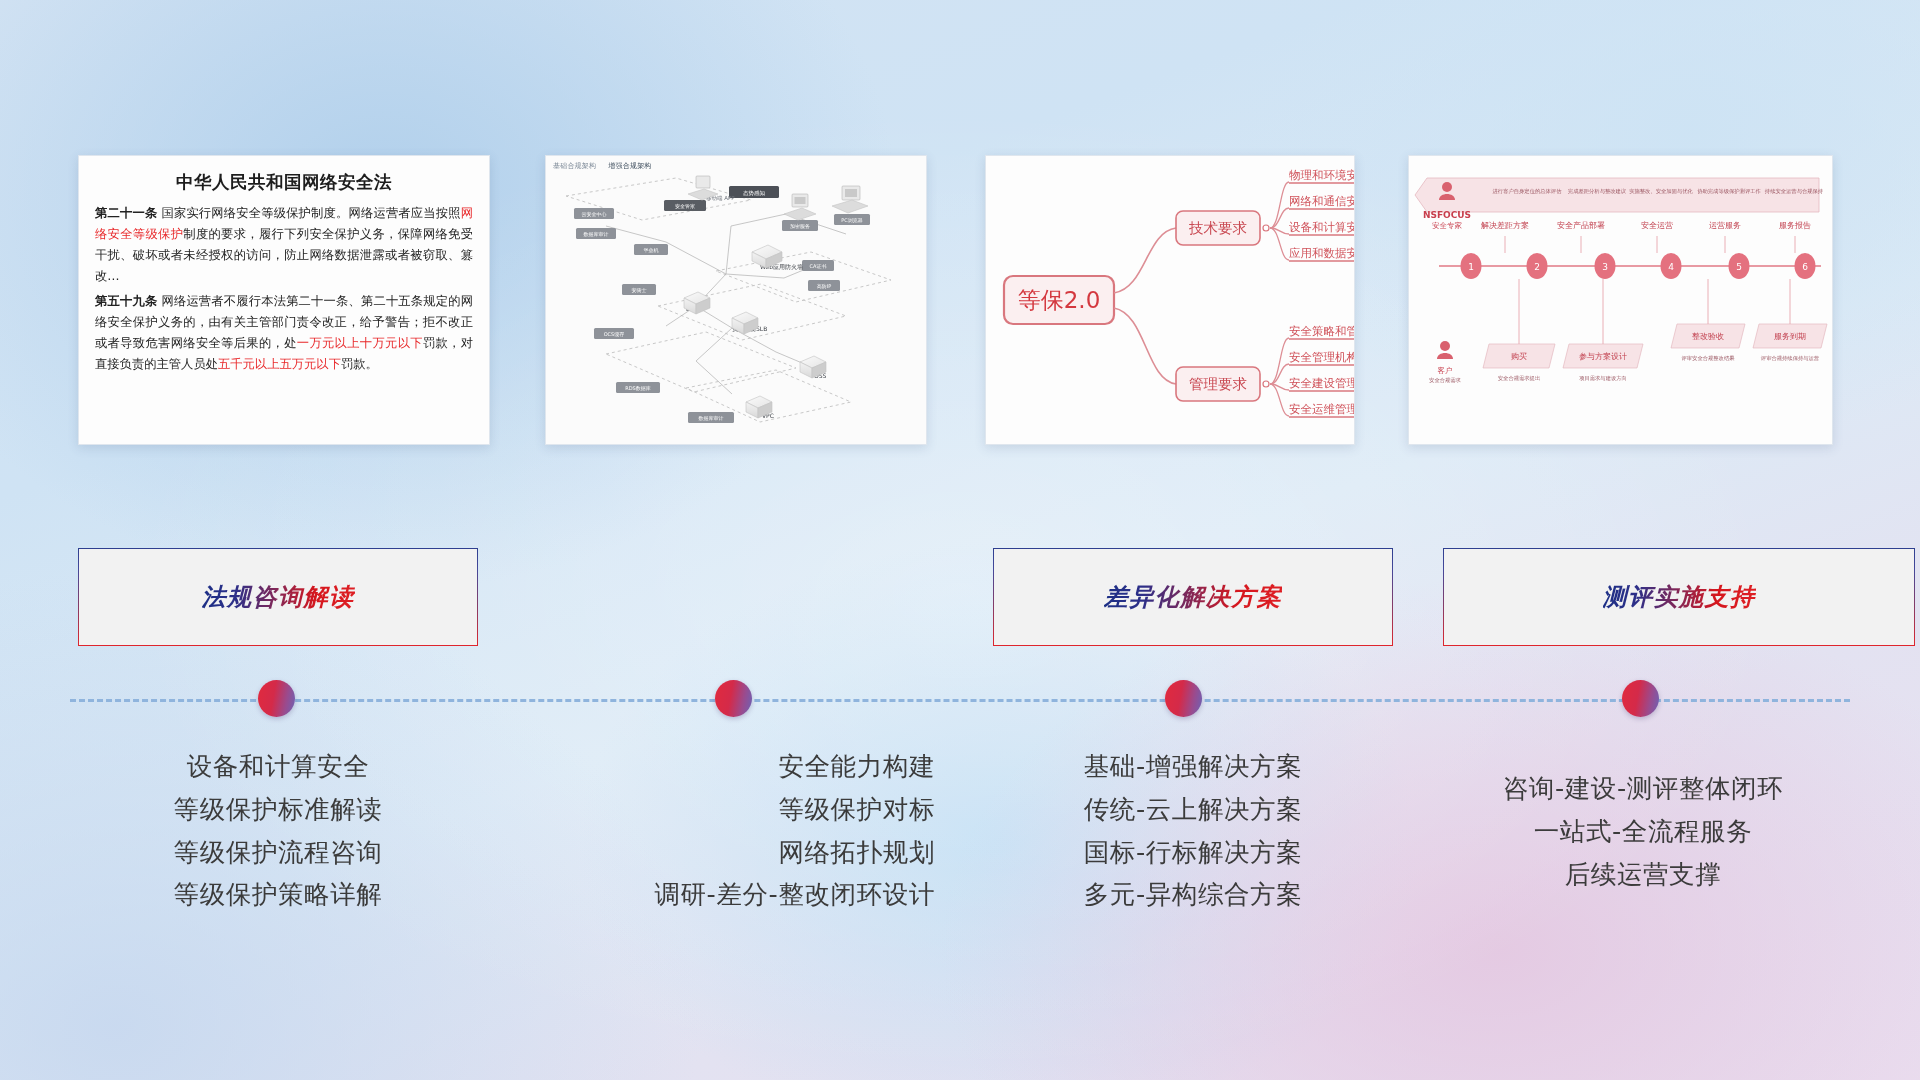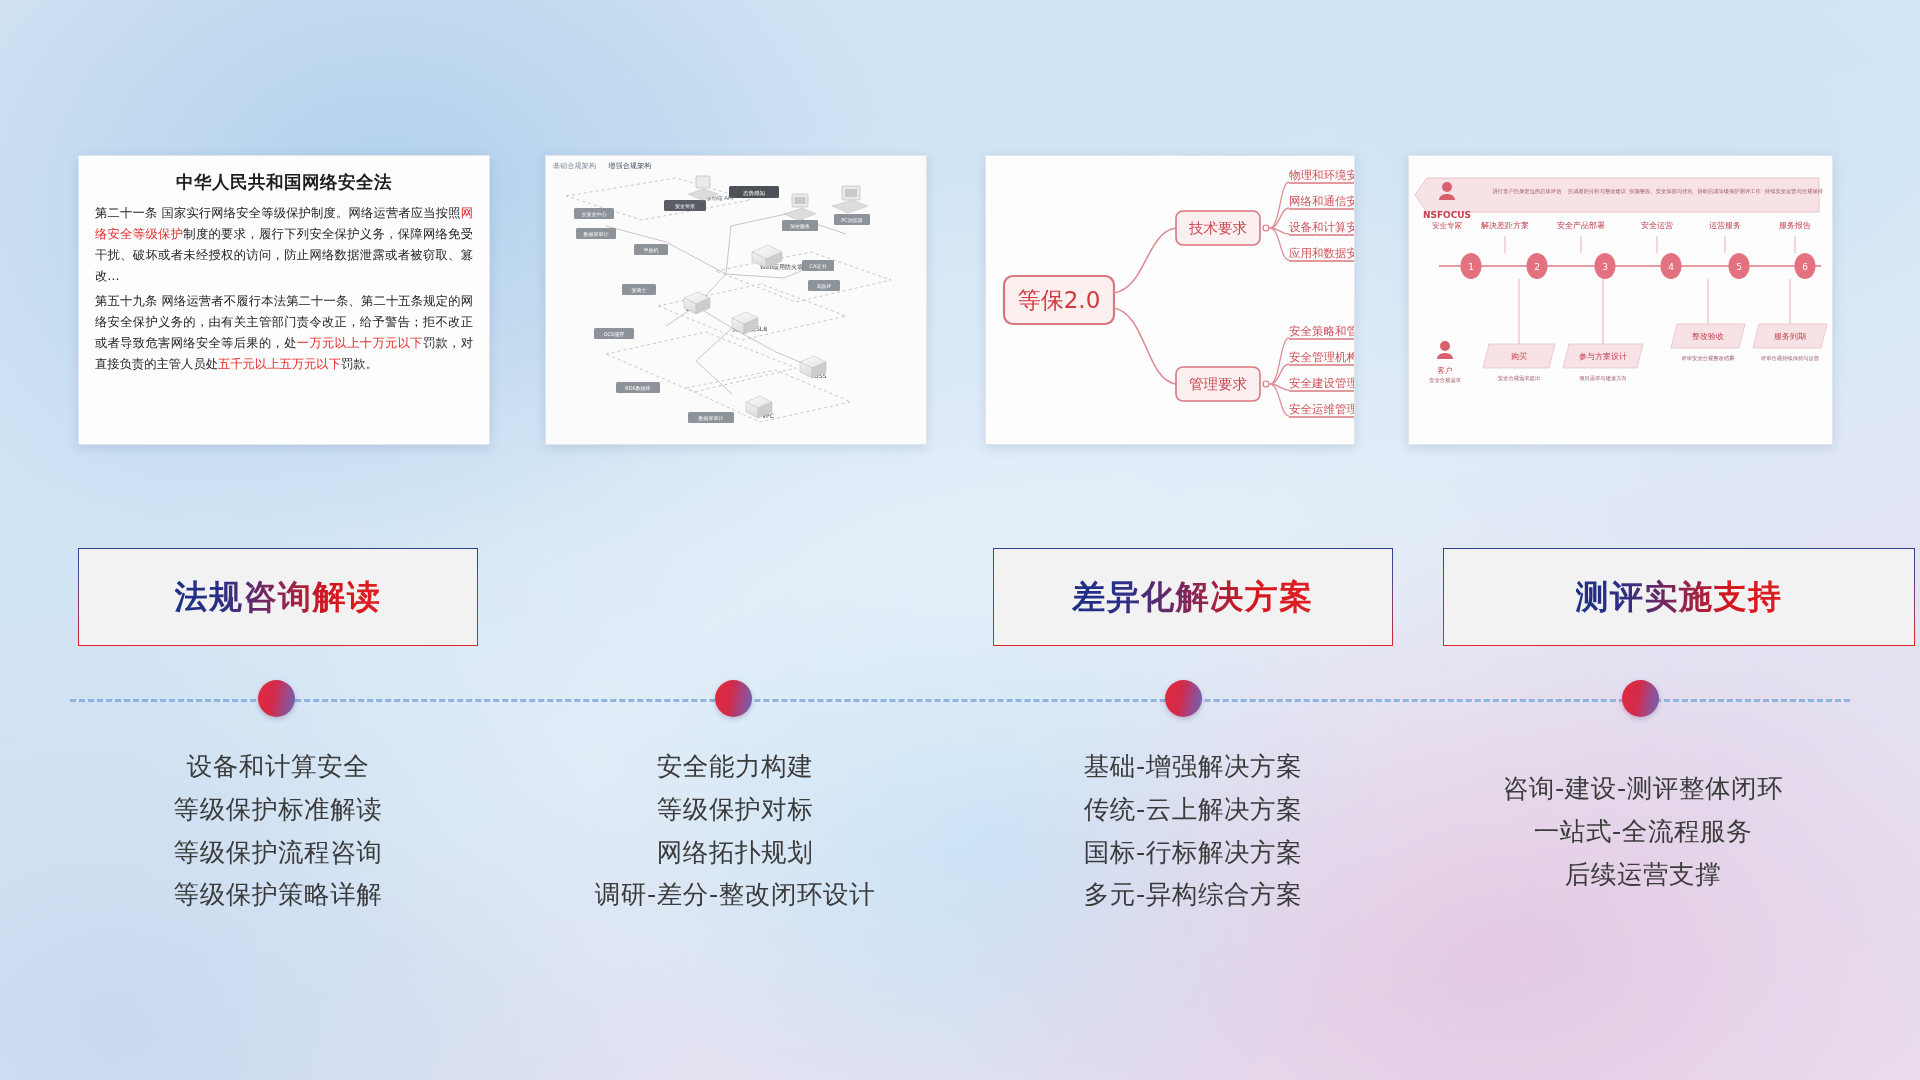--- a/index.html
+++ b/index.html
@@ -49,21 +49,21 @@
     font-family: "DejaVu Sans", sans-serif;
   }
   .law-para {
     font-size: 12.3px;
     line-height: 1.72;
     color: #222;
     text-align: justify;
     font-family: "DejaVu Sans", sans-serif;
     margin-bottom: 3px;
   }
-  .law-para b { font-weight: normal; }
+  .law-para b { font-weight: bold; }
   .law-red { color: #e8282a; }
 
   
   #card-arch { left: 545px; top: 155px; width: 382px; height: 290px; background:#fbfbfb; }
   #card-arch .tiny-tabs {
     position:absolute; left:7px; top:5px; font-size:7px; color:#7b8896;
     letter-spacing:.2px;
   }
   #card-arch .tiny-tabs span { margin-right:10px; }
   #card-arch .tiny-tabs span.on { color:#3a4a5a; }
@@ -82,30 +82,31 @@
   .head-box {
     position: absolute;
     top: 0;
     height: 98px;
     background: #f2f2f2;
     border: 1px solid;
     border-image: linear-gradient(to bottom, #2e3f8f 0%, #44489a 22%, #8a3a63 62%, #e0252c 100%) 1;
     display: flex; align-items: center; justify-content: center;
   }
   .head-label {
-    font-size: 33px;
+    font-size: 24px;
     font-weight: 600;
     letter-spacing: 1.5px;
     font-family: "DejaVu Sans", sans-serif;
     background: linear-gradient(90deg, #1c2f86 0%, #2d2f88 22%, #8e2650 52%, #d5161d 74%, #de1f24 100%);
     -webkit-background-clip: text;
     background-clip: text;
     color: transparent;
     -webkit-text-fill-color: transparent;
     white-space: nowrap;
+    font-style: italic;
   }
 
   
   #timeline { position: absolute; left: 0; top: 670px; width: 1920px; height: 60px; }
   #tl-line {
     position: absolute; left: 70px; right: 70px; top: 29px; height: 0;
     border-top: 3px dashed #8fb4dd;
   }
   .tl-dot {
     position: absolute; top: 10px; width: 37px; height: 37px; border-radius: 50%;
@@ -472,21 +473,21 @@
 
 <div id="lists">
 
   <div class="col" style="left:78px; width:400px;">
     <div class="item">设备和计算安全</div>
     <div class="item">等级保护标准解读</div>
     <div class="item">等级保护流程咨询</div>
     <div class="item">等级保护策略详解</div>
   </div>
 
-  <div class="col" style="left:535px; width:400px;">
+  <div class="col" style="left:535px; width:400px;text-align:right;">
     <div class="item">安全能力构建</div>
     <div class="item">等级保护对标</div>
     <div class="item">网络拓扑规划</div>
     <div class="item">调研-差分-整改闭环设计</div>
   </div>
 
   <div class="col" style="left:993px; width:400px;">
     <div class="item">基础-增强解决方案</div>
     <div class="item">传统-云上解决方案</div>
     <div class="item">国标-行标解决方案</div>

